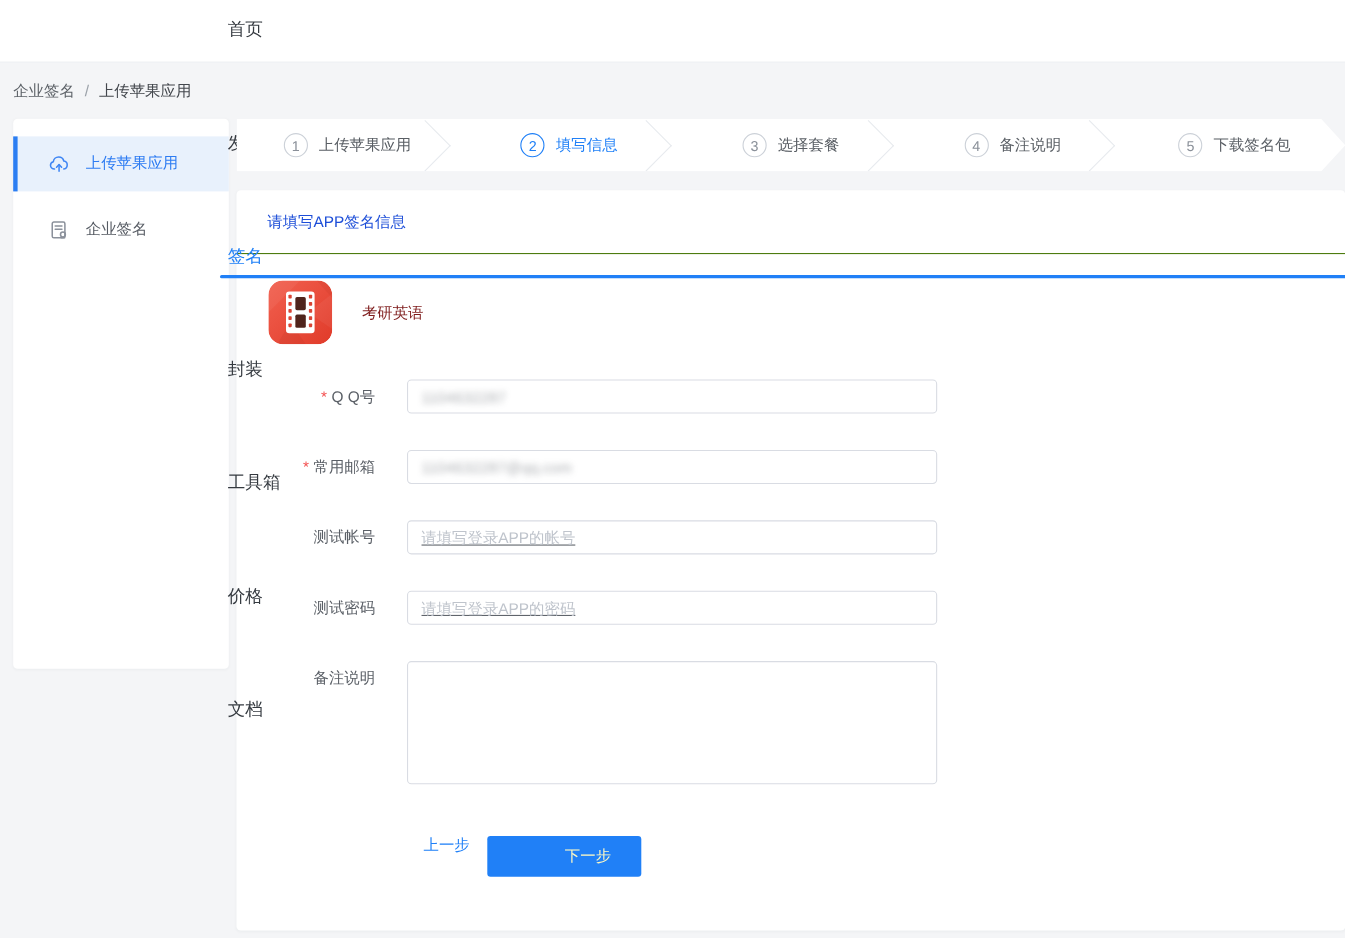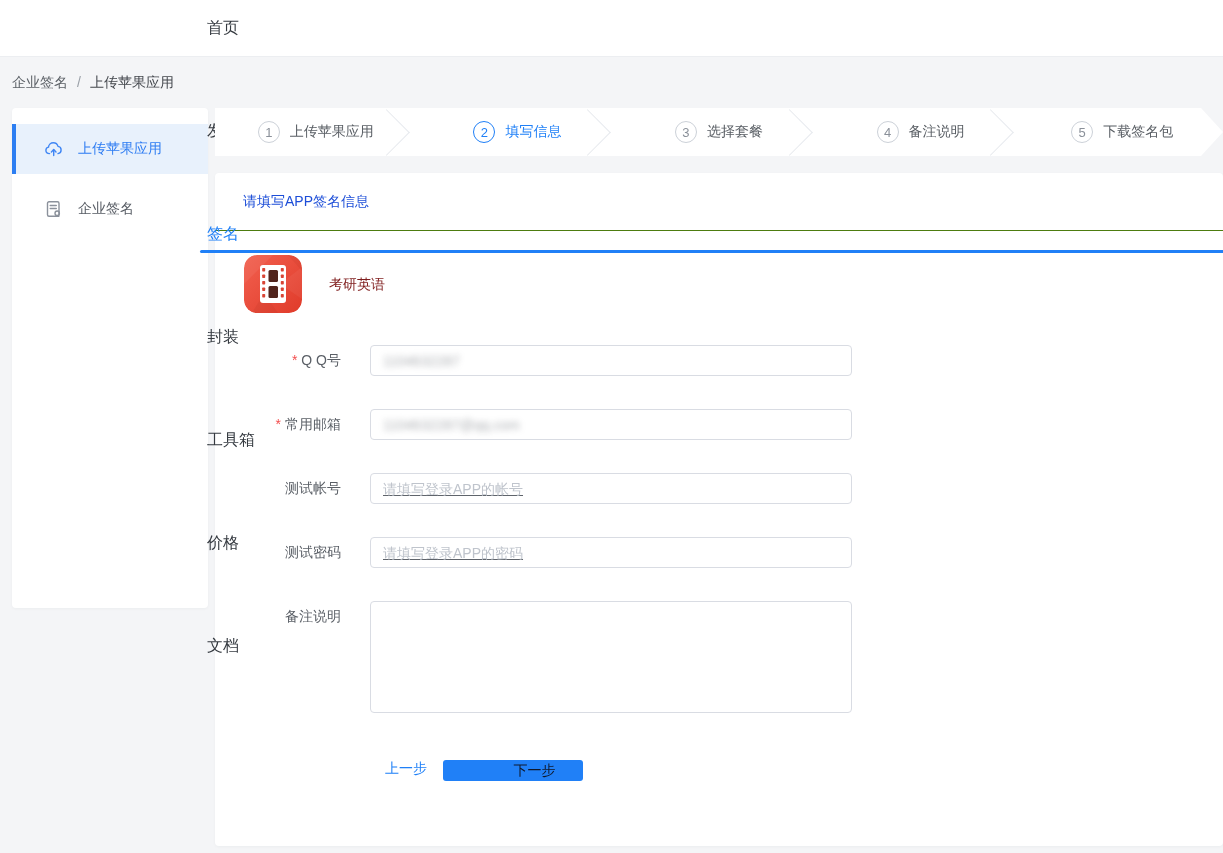--- a/index.html
+++ b/index.html
@@ -61,22 +61,22 @@
   .input-box{width:482px;height:31px;border:1px solid var(--border);border-radius:4px;background:#fff;
              display:flex;align-items:center;padding:0 12px;overflow:hidden;}
   .input-box input{border:none;outline:none;width:100%;height:100%;font-size:14px;color:#5f646b;background:transparent;font-family:inherit;text-decoration:underline;}
   .input-box input::placeholder{color:#bfc4cc;}
   .blur-text{filter:blur(3px);opacity:.55;color:#6a6f76;white-space:nowrap;user-select:none;}
   textarea{width:482px;height:112px;border:1px solid var(--border);border-radius:4px;resize:none;outline:none;
            padding:8px 12px;font-size:14px;font-family:inherit;color:#5f646b;}
   .textarea-row{margin-bottom:44px;}
   .btn-row{display:flex;align-items:flex-start;padding-left:170px;}
   .link-btn{color:var(--accent);cursor:pointer;text-decoration:none;}
-  .primary-btn{margin-left:16px;width:140px;height:21px;background:var(--accent);border:none;border-radius:3px;
-               color:#0f172a;font-size:14px;cursor:pointer;font-family:inherit;padding-left:43px;}
+  .primary-btn{margin-left:16px;width:140px;height:37px;background:var(--accent);border:none;border-radius:3px;
+               color:#fef9c3;font-size:14px;cursor:pointer;font-family:inherit;padding-left:43px;}
 </style>
 </head>
 <body>
 
 <header>
   <nav class="nav">
     <div class="nav-item">首页</div>
     <div class="nav-item">发布</div>
     <div class="nav-item active">签名</div>
     <div class="nav-item">封装</div>

